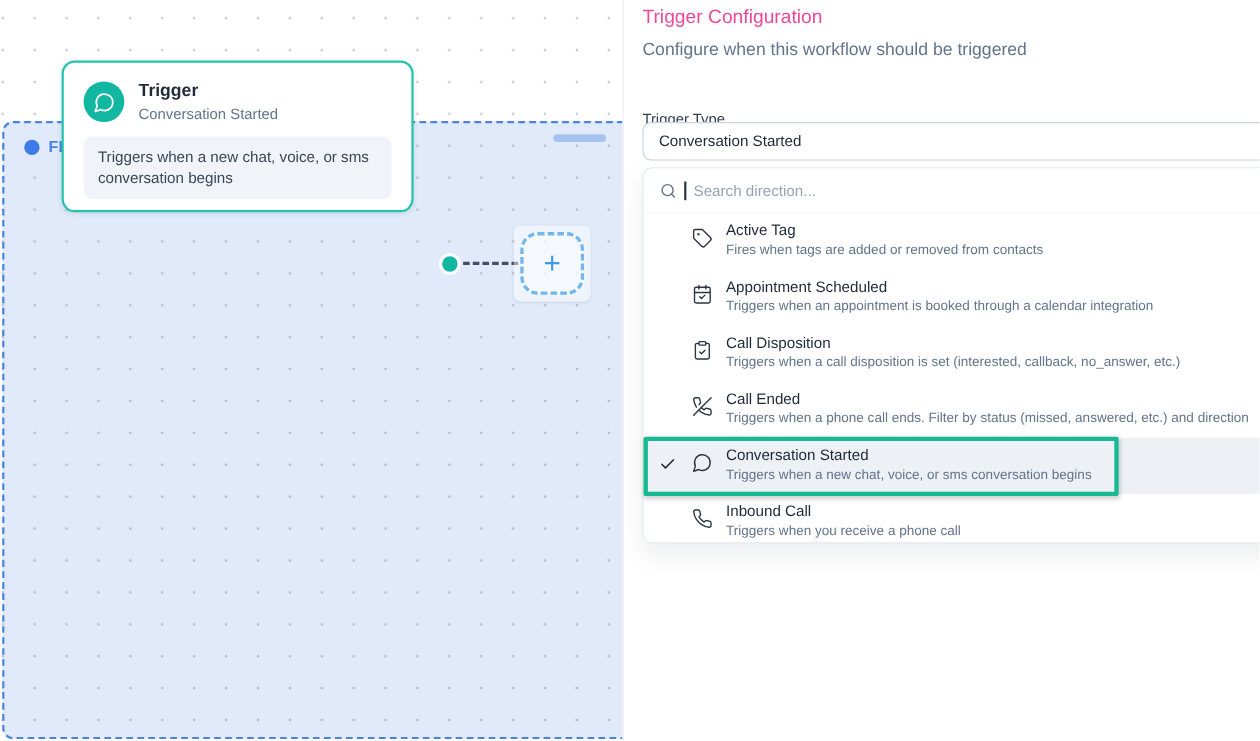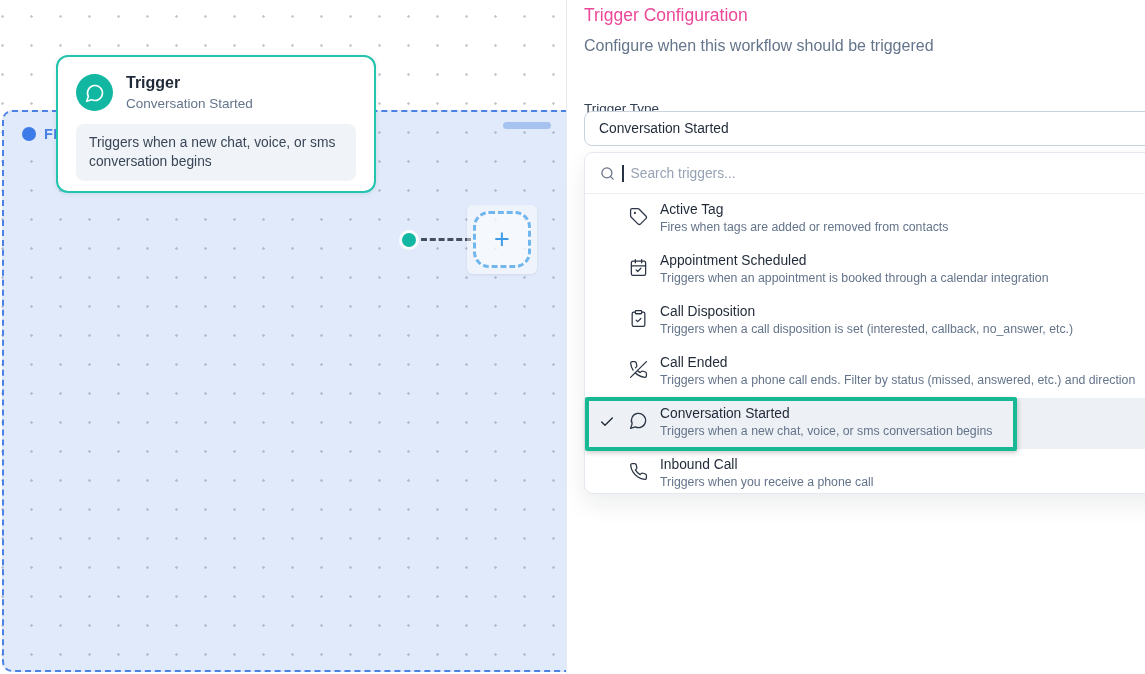--- a/index.html
+++ b/index.html
@@ -155,21 +155,21 @@
 
   <div class="dropdown">
     <div class="search-row">
       <span>
         <svg width="15" height="15" viewBox="0 0 24 24" fill="none" stroke="#667085" stroke-width="2" stroke-linecap="round" stroke-linejoin="round">
             <circle cx="11" cy="11" r="8"></circle>
             <path d="m21 21-4.35-4.35"></path>
           </svg>
       </span>
       <span class="caret"></span>
-      <span class="search-ph">Search triggers...</span>
+      <span class="search-ph">Search direction...</span>
     </div>
 
     <div class="item">
       <span class="opt-icon">
         <svg width="19" height="19" viewBox="0 0 24 24" fill="none" stroke="currentColor" stroke-width="1.6" stroke-linecap="round" stroke-linejoin="round">
             <path d="M12.586 2.586A2 2 0 0 0 11.172 2H4a2 2 0 0 0-2 2v7.172a2 2 0 0 0 .586 1.414l8.704 8.704a2.426 2.426 0 0 0 3.42 0l6.58-6.58a2.426 2.426 0 0 0 0-3.42z"></path>
             <circle cx="7.5" cy="7.5" r=".6"></circle>
           </svg>
       </span>
       <div class="opt-name">Active Tag</div>

